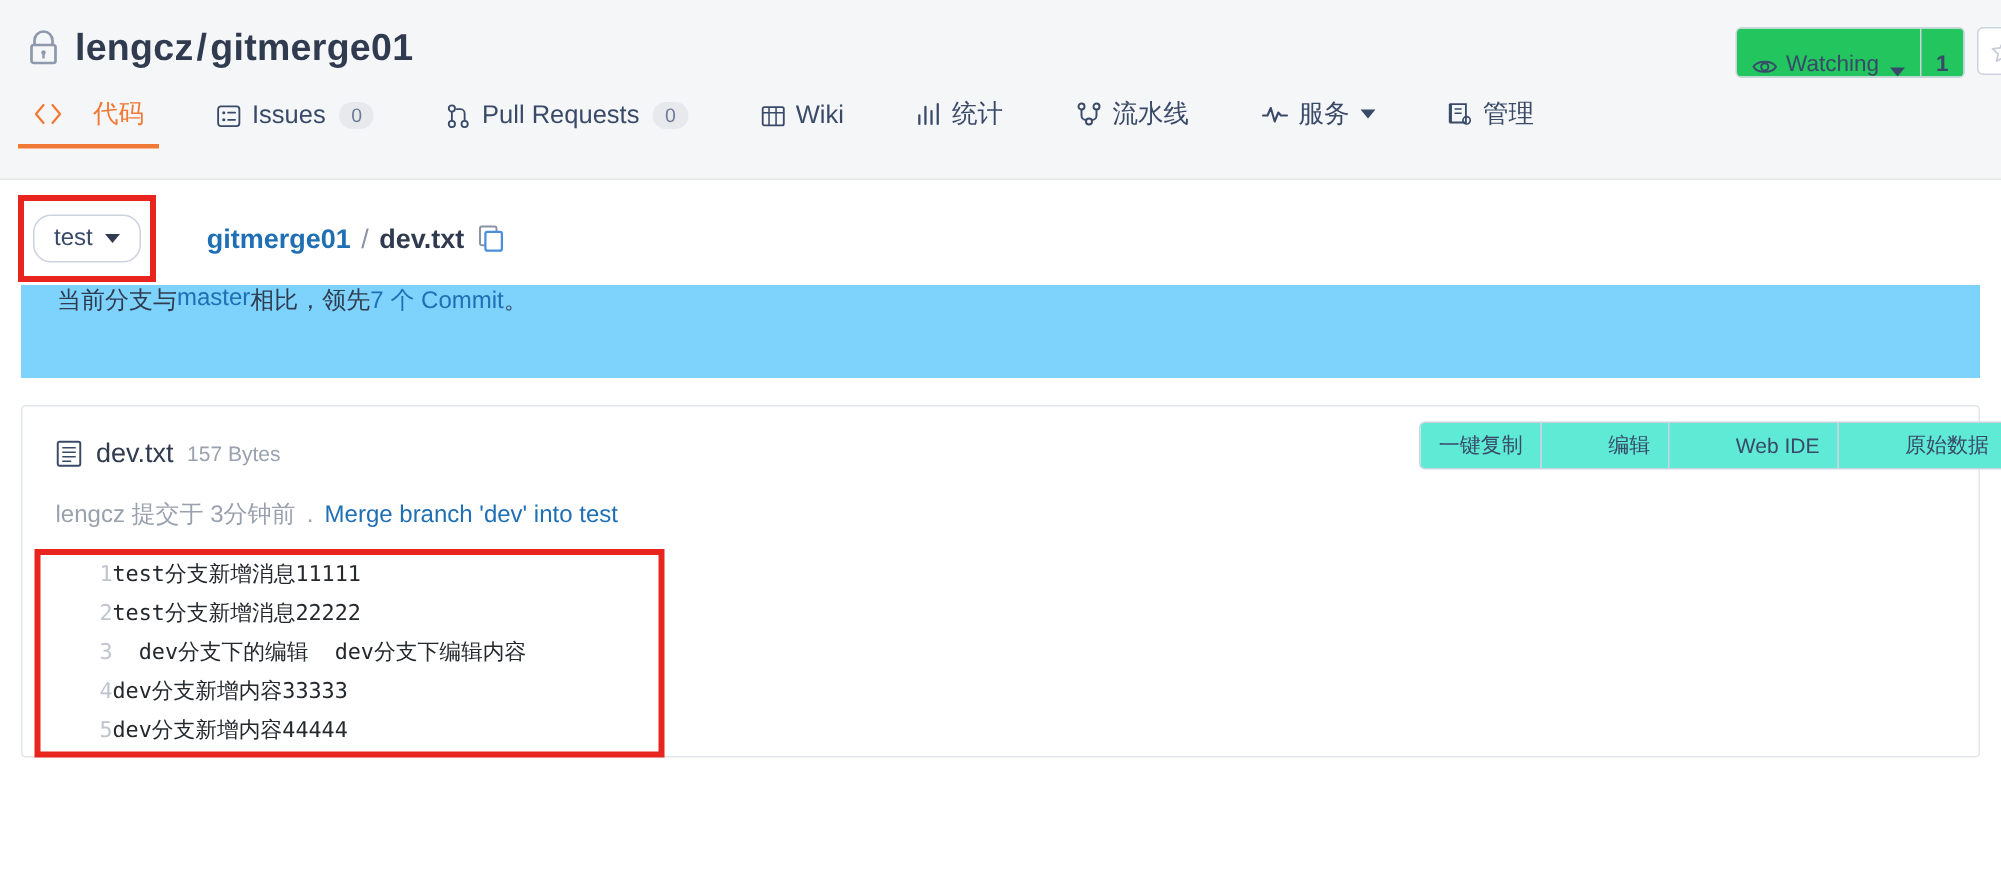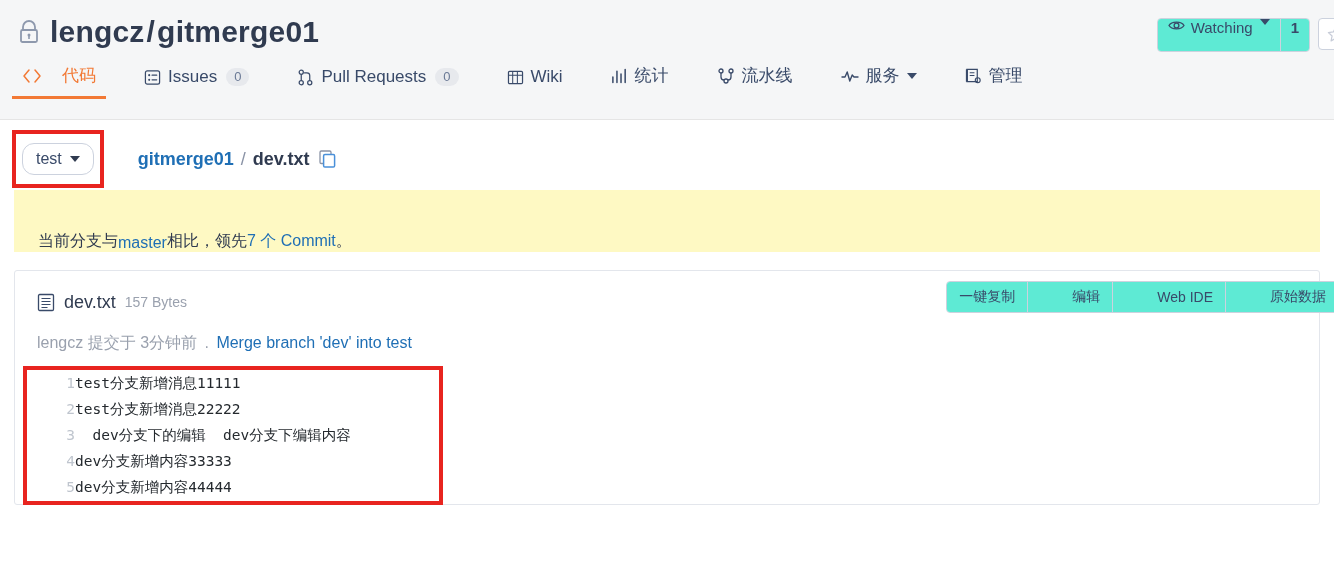--- a/index.html
+++ b/index.html
@@ -32,21 +32,21 @@
     box-sizing: border-box;
   }
   .lock-icon {
     width: 22px;
     height: 24px;
     margin-right: 10px;
     flex: 0 0 auto;
     display: block;
   }
   .repo-title {
-    font-size: 30px;
+    font-size: 25px;
     font-weight: bold;
     color: #303b50;
     letter-spacing: 0.2px;
     white-space: nowrap;
   }
   .repo-title .sep {
     font-weight: bold;
     color: #303b50;
     padding: 0 2px;
   }
@@ -63,25 +63,25 @@
     display: flex;
     align-items: stretch;
     border: 1px solid #ccd2de;
     border-radius: 4px;
     background: #ffffff;
     overflow: hidden;
     margin-right: 8px;
   }
   .btn-group .seg {
     display: flex;
-    align-items: flex-start;
+    align-items: flex-end;
     padding: 0 10px;
     font-size: 15px;
     color: #394a69;
-    background: #5eead4;
+    background: #22c55e;
     height: 32px;
     box-sizing: border-box;
     white-space: nowrap;
   }
   .btn-group .seg + .seg {
     border-left: 1px solid #ccd2de;
   }
   .eye-icon { margin-right: 6px; display: block; }
   .caret {
     display: inline-block;
@@ -186,24 +186,24 @@
     white-space: nowrap;
   }
   .crumb .repo-link { color: #1f6fb5; }
   .crumb .crumb-sep { color: #8a93a6; font-weight: normal; padding: 0 7px; }
   .crumb .fname { color: #303b50; }
   .copy-icon { margin-left: 9px; display: block; }
 
   
   .banner {
     margin: 14px 14px 0 14px;
-    background: #fef9c3;
+    background: #7dd3fc;
     height: 62px;
     display: flex;
-    align-items: flex-end;
+    align-items: flex-start;
     padding-left: 24px;
     box-sizing: border-box;
     font-size: 16px;
     color: #303b50;
   }
   .banner a { color: #1f6fb5; text-decoration: none; }
 
   
   .filecard {
     margin: 18px 14px 0 14px;

